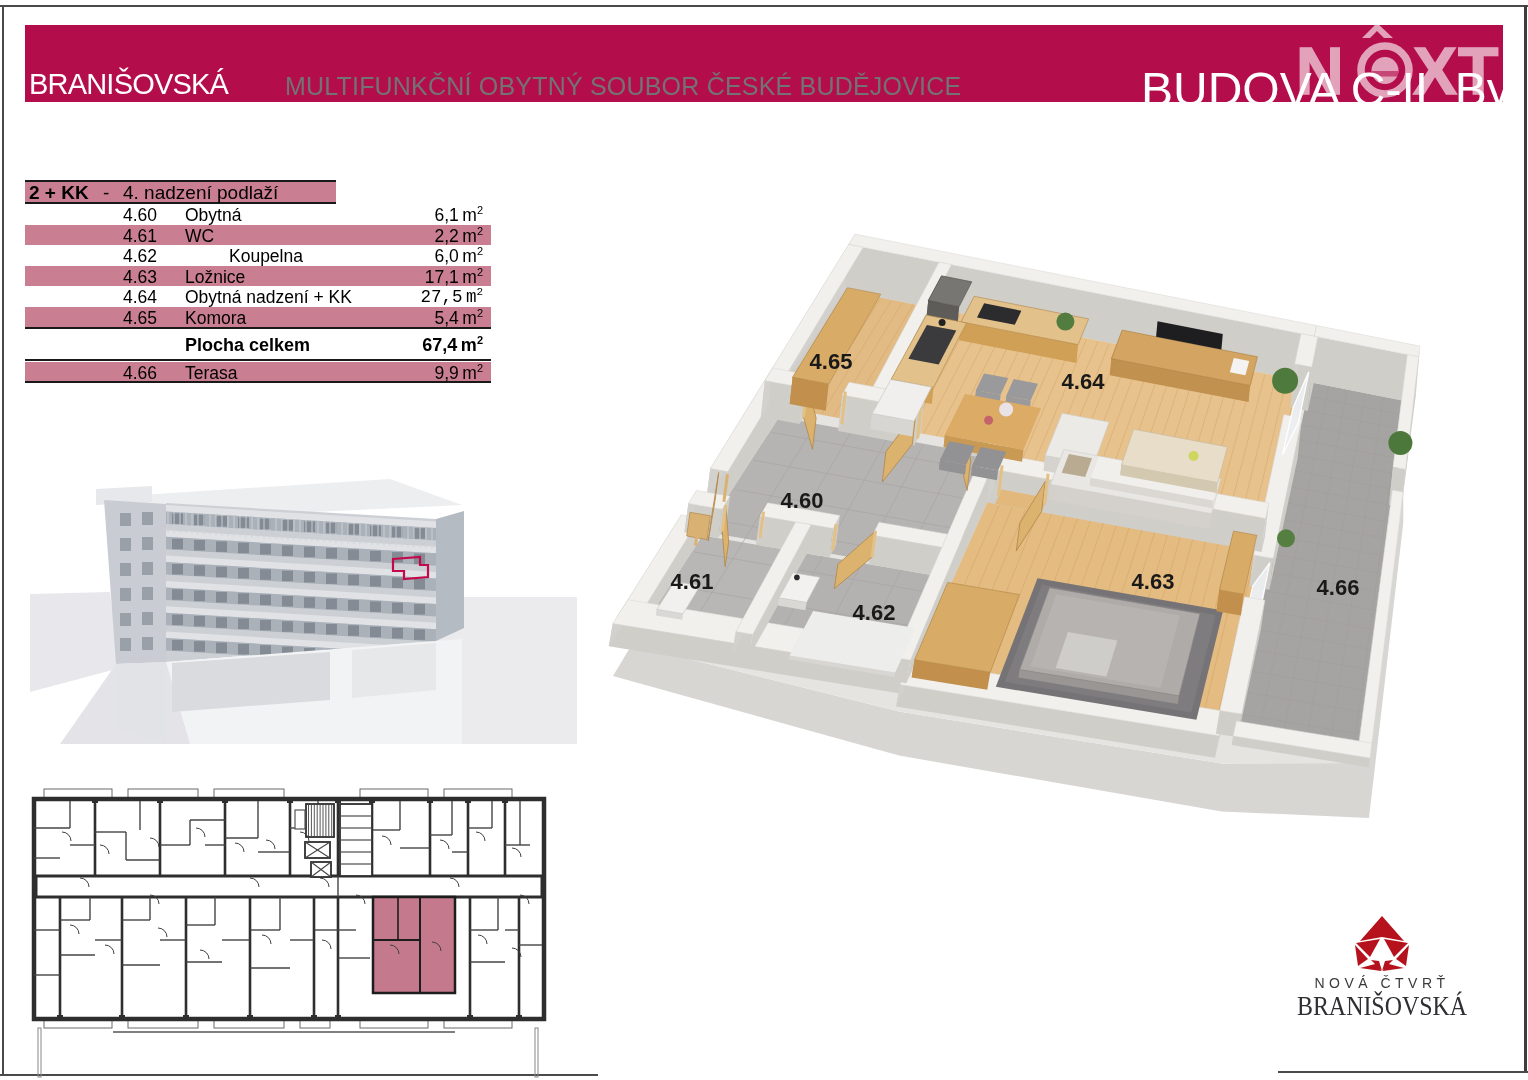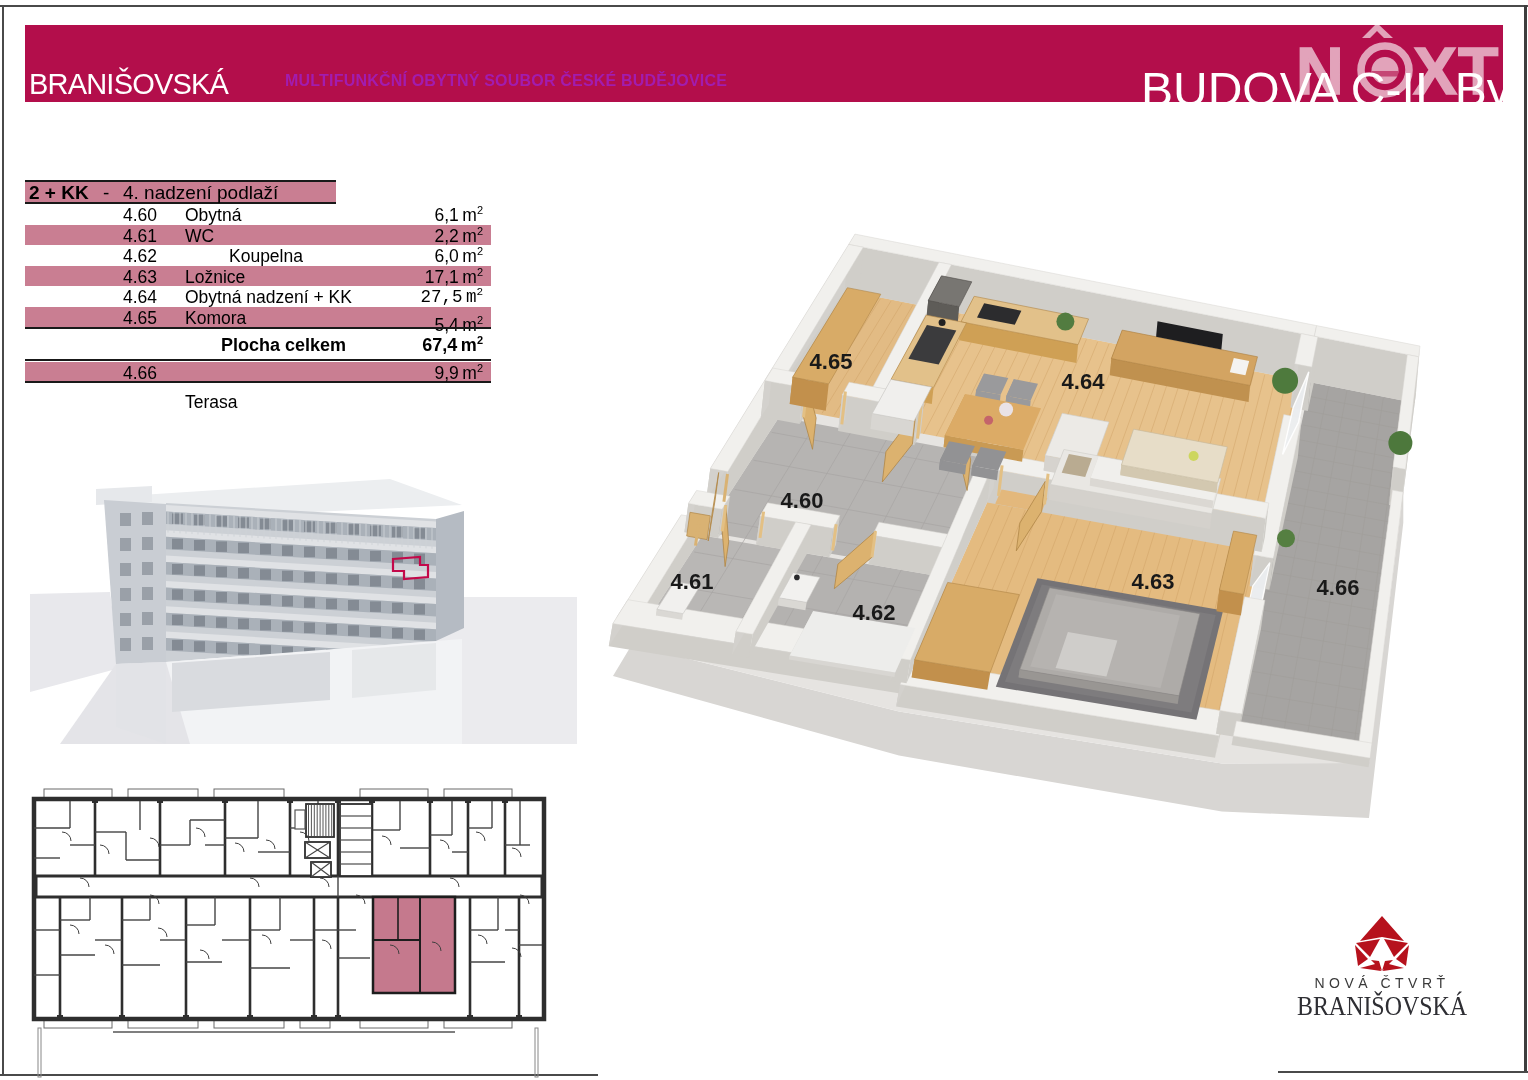--- a/index.html
+++ b/index.html
@@ -28,21 +28,21 @@
 <text x="1458" y="94" font-size="66" font-weight="bold" textLength="44" font-family="Liberation Sans, sans-serif" stroke="#ffffff" stroke-width="1.5">T</text>
 <path d="M 1362,38 L 1377,23 L 1393,38 L 1384,38 L 1377,31 L 1370,38 Z"></path>
 <circle cx="1385" cy="70" r="24" fill="none" stroke="#ffffff" stroke-width="7.5"></circle>
 <circle cx="1385" cy="70.5" r="13.5"></circle>
 </g>
 <rect x="1372" y="71" width="26" height="5.5" fill="#b30e4b" opacity="0.62"></rect>
 </svg>
 
 <div class="abs" style="left:29px;top:68px;width:700px;font-size:29px;letter-spacing:-0.8px;color:#ffffff;">BRANIŠOVSKÁ</div>
 
-<div class="abs" style="left:285px;top:72px;font-size:16px;letter-spacing:0.2px;color:#a21caf;font-weight:bold;">MULTIFUNKČNÍ OBYTNÝ SOUBOR ČESKÉ BUDĚJOVICE</div>
+<div class="abs" style="left:285px;top:72px;font-size:25px;letter-spacing:0.2px;color:#737373;">MULTIFUNKČNÍ OBYTNÝ SOUBOR ČESKÉ BUDĚJOVICE</div>
 
 <div class="abs" style="left:1141px;top:62px;font-size:48px;color:#ffffff;">BUDOVA C-II&nbsp; Byt 109</div>
 
 <div class="abs" style="left:25px;top:180px;width:311px;height:24px;background:#c97e92;border-top:2px solid #191919;border-bottom:2px solid #191919;font-size:19px;">
 <b style="position:absolute;left:4px;top:0px;">2 + KK</b>
 <span style="position:absolute;left:78px;top:0px;">-</span>
 <span style="position:absolute;left:98px;top:0px;">4. nadzení podlaží</span>
 </div>
 
 <div style="position:absolute;left:25px;top:204.0px;width:466px;height:20.5px;font-size:17.5px;">
@@ -71,34 +71,34 @@
 
 <div style="position:absolute;left:25px;top:286.0px;width:466px;height:20.5px;font-size:17.5px;">
 <span style="position:absolute;right:334px;top:1px;">4.64</span>
 <span style="position:absolute;left:160px;top:1px;">Obytná nadzení + KK</span>
 <span style="position:absolute;right:8px;top:1px;font-family:Liberation Mono, monospace;">27,5 m<sup style="font-size:11px;">2</sup></span>
 </div>
 
 <div style="position:absolute;left:25px;top:306.5px;width:466px;height:20.5px;background:#c97e92;font-size:17.5px;">
 <span style="position:absolute;right:334px;top:1px;">4.65</span>
 <span style="position:absolute;left:160px;top:1px;">Komora</span>
-<span style="position:absolute;right:8px;top:8px;">5,4 m<sup style="font-size:11px;">2</sup></span>
+<span style="position:absolute;right:8px;top:1px;">5,4 m<sup style="font-size:11px;">2</sup></span>
 </div>
 
 <div class="abs" style="left:25px;top:327px;width:466px;height:2px;background:#191919;"></div>
 
 <div class="abs" style="left:25px;top:329px;width:466px;height:29px;font-size:18px;font-weight:bold;">
-<span style="position:absolute;left:160px;top:6px;margin-left:36px;">Plocha celkem</span>
+<span style="position:absolute;left:160px;top:6px;">Plocha celkem</span>
 <span style="position:absolute;right:8px;top:6px;margin-left:16px;">67,4 m<sup style="font-size:11px;">2</sup></span>
 </div>
 <div class="abs" style="left:25px;top:358.5px;width:466px;height:2px;background:#191919;"></div>
 
 <div class="abs" style="left:25px;top:362px;width:466px;height:20.5px;background:#c97e92;border-bottom:2px solid #191919;font-size:17.5px;">
 <span style="position:absolute;right:334px;top:1px;">4.66</span>
-<span style="position:absolute;left:160px;top:1px;margin-top:29px;">Terasa</span>
+<span style="position:absolute;left:160px;top:1px;">Terasa</span>
 <span style="position:absolute;right:8px;top:1px;">9,9 m<sup style="font-size:11px;">2</sup></span>
 </div>
 
 <svg width="1528" height="1080" viewBox="0 0 1528 1080" style="position:absolute;left:0;top:0">
 
 <polygon points="340,597 577,597 577,744 230,744 340,640" fill="#ebebee"></polygon>
 
 <polygon points="30,594 110,592 120,668 30,692" fill="#e8e8ec"></polygon>
 
 <polygon points="116,664 200,660 200,744 60,744" fill="#e4e4e8"></polygon>

